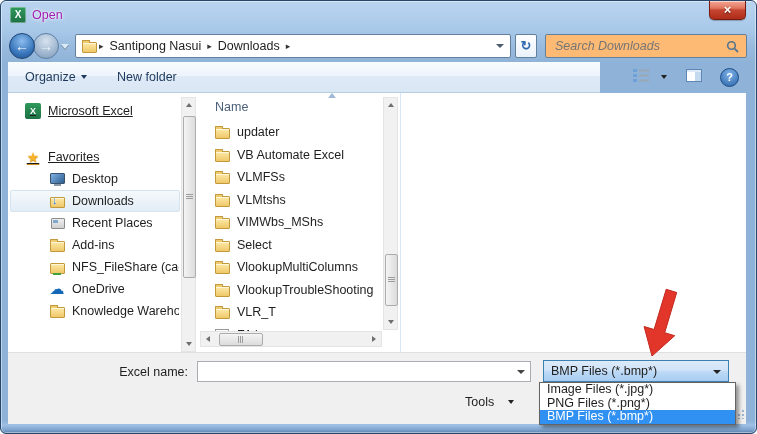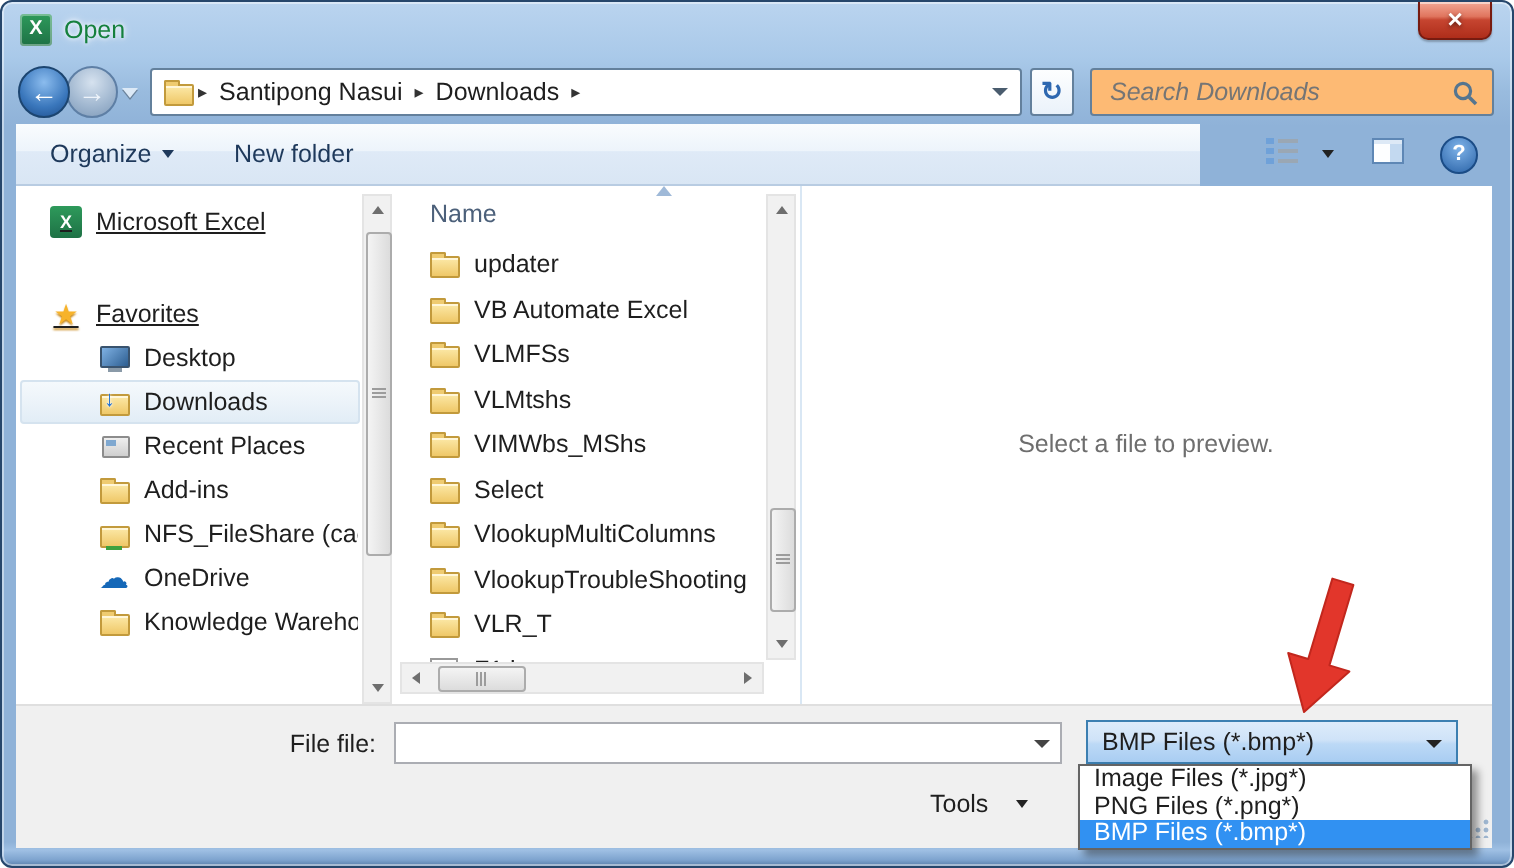--- a/index.html
+++ b/index.html
@@ -7,21 +7,21 @@
          font-size:12px;color:#1e1e1e;overflow:hidden;-webkit-font-smoothing:antialiased;}
   
   .window{position:absolute;inset:0;border:1px solid #26466B;border-radius:6px;box-sizing:border-box;
     background:linear-gradient(180deg,#BAD4EF 0px,#A9C9E9 28px,#99BBDE 45px,#8FB2D8 62px,#8FB2D8 420px,#9FC0E4 424px,#7DA3CE 429px,#40648F 434px);
     box-shadow:inset 0 0 0 1px rgba(255,255,255,.45);}
   
   .titlebar{position:absolute;left:10px;top:5px;height:20px;display:flex;align-items:center;gap:6px;z-index:2;}
   .excel-glyph{width:16px;height:16px;border-radius:2px;background:linear-gradient(#2E9A5B,#1E7145);
     color:#fff;font-weight:bold;font-size:10px;line-height:16px;text-align:center;box-shadow:inset 0 0 0 1px rgba(255,255,255,.35);}
   .excel-glyph::after{content:'X';}
-  .title-text{color:#15803d;text-shadow:0 0 4px rgba(255,255,255,.9),0 0 2px rgba(255,255,255,.9);font-size:12.5px;}
+  .title-text{color:#a21caf;text-shadow:0 0 4px rgba(255,255,255,.9),0 0 2px rgba(255,255,255,.9);font-size:12.5px;}
   .close-btn{position:absolute;left:709px;top:1px;width:37px;height:19px;z-index:9;cursor:default;
     background:linear-gradient(180deg,#F3A795 0%,#E0755E 40%,#C64530 50%,#AE2D1A 100%);
     border:1px solid #771B10;border-top:none;border-radius:0 0 5px 5px;box-sizing:border-box;
     color:#fff;text-align:center;font-size:13px;font-weight:bold;line-height:17px;
     box-shadow:inset 0 1px 0 rgba(255,255,255,.5), 0 1px 1px rgba(0,0,0,.25);text-shadow:0 1px 2px rgba(0,0,0,.5);}
   
   .nav-circle{position:absolute;width:26px;height:26px;border-radius:50%;box-sizing:border-box;top:33px;
     border:1px solid #1C4570;display:flex;align-items:center;justify-content:center;font-size:14px;font-weight:bold;}
   .back-btn{left:9px;background:radial-gradient(circle at 50% 30%,#8BBCEE,#3A77BC 60%,#1E4E8C);color:#fff;z-index:2;}
   .back-btn::after{content:'←';}
@@ -360,24 +360,23 @@
     <div class="sb-btn" style="left:0;top:0;height:14px;width:14px;">
         <span class="tri-lf"></span>
       </div>
     <div class="sb-thumb-h grip-h" style="left:18px;width:42px;"></div>
     <div class="sb-btn" style="right:0;top:0;height:14px;width:14px;">
         <span class="tri-rt"></span>
       </div>
   </div>
 
   <div class="pane-sep"></div>
-  <div class="preview-msg">Select a file to preview.</div>
 
   <div class="footer"></div>
-  <div class="fname-label">File file:</div>
+  <div class="fname-label">Excel name:</div>
   <div class="fname-input">
     <input value="" style="">
     <span class="fname-caret"></span>
   </div>
   <div class="filetype-btn">
     <span>BMP Files (*.bmp*)</span>
     <span class="filetype-caret"></span>
   </div>
   <div class="tools-btn">
     <span>Tools</span>

